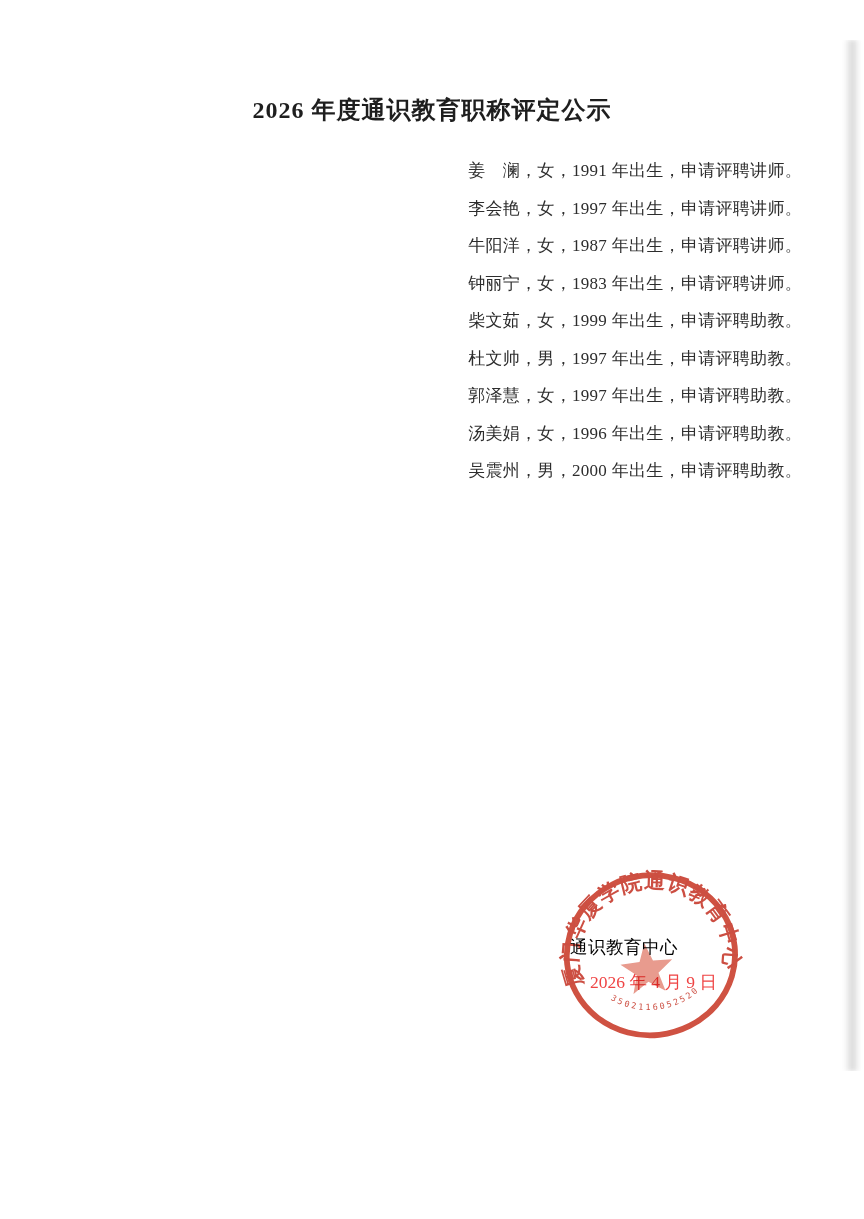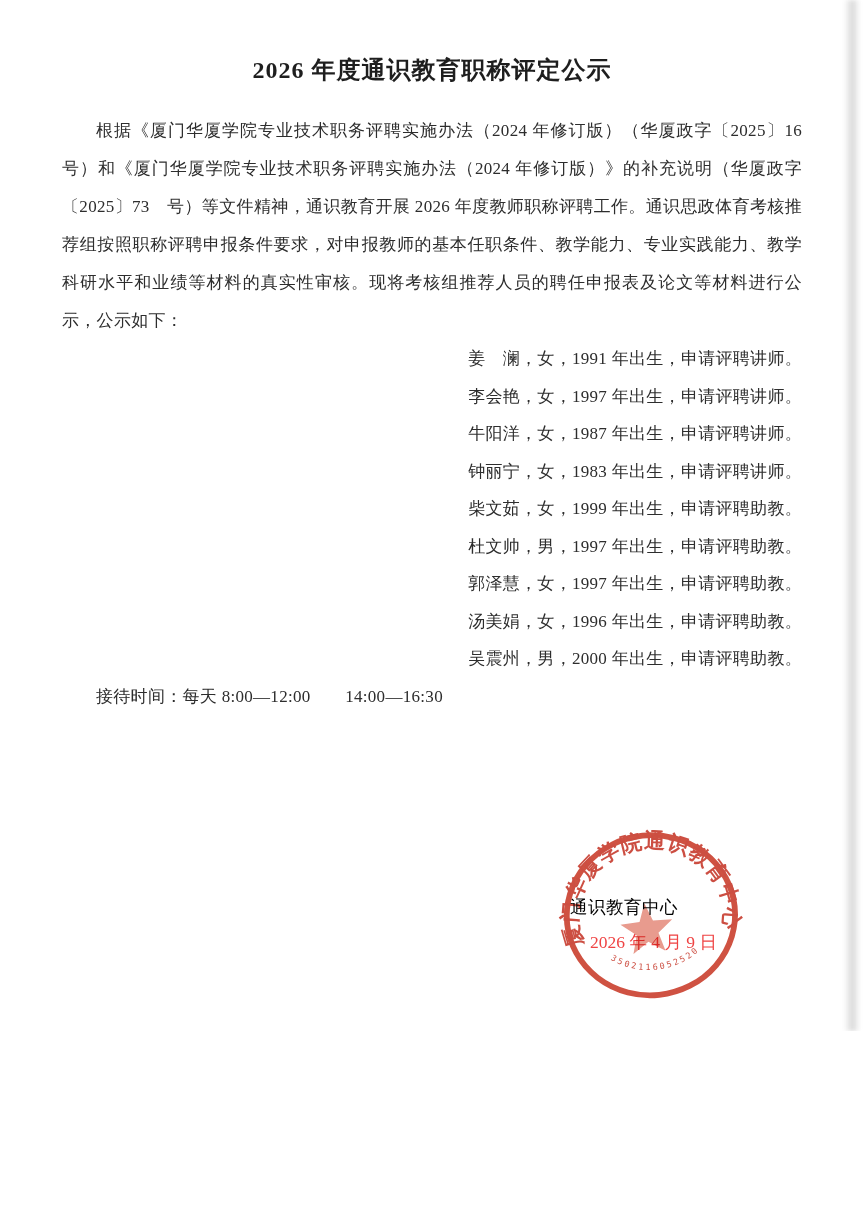--- a/index.html
+++ b/index.html
@@ -8,20 +8,21 @@
     background: #ffffff;
   }
   .page {
     position: relative;
     width: 864px;
     height: 1031px;
     background: #ffffff;
     overflow: hidden;
     font-family: "Liberation Serif", serif;
     color: #2d2d2d;
+    margin-top: 40px;
   }
   .content {
     position: absolute;
     left: 62px;
     top: 54px;
     width: 740px;
   }
   .doc-title {
     font-size: 24px;
     font-weight: bold;
@@ -113,36 +114,34 @@
   }
 </style>
 </head>
 <body>
 
 <div class="page">
 
   <div class="content">
     <h1 class="doc-title">2026 年度通识教育职称评定公示</h1>
 
-    <p class="para">根据《厦门华厦学院专业技术职务评聘实施办法（2024 年修订版）（华厦政字〔2025〕16 号）和《厦门华厦学院专业技术职务评聘实施办法（2024 年修订版）》的补充说明（华厦政字〔2025〕73　号）等文件精神，通识教育开展 2026 年度教师职称评聘工作。通识思政体育考核推荐组按照职称评聘申报条件要求，对申报教师的基本任职条件、教学能力、专业实践能力、教学科研水平和业绩等材料的真实性审核。现将考核组推荐人员的聘任申报表及论文等材料进行公示，公示如下：</p>
 
     <div class="applicant-list">
       <div class="applicant-line">姜　澜，女，1991 年出生，申请评聘讲师。</div>
       <div class="applicant-line">李会艳，女，1997 年出生，申请评聘讲师。</div>
       <div class="applicant-line">牛阳洋，女，1987 年出生，申请评聘讲师。</div>
       <div class="applicant-line">钟丽宁，女，1983 年出生，申请评聘讲师。</div>
       <div class="applicant-line">柴文茹，女，1999 年出生，申请评聘助教。</div>
       <div class="applicant-line">杜文帅，男，1997 年出生，申请评聘助教。</div>
       <div class="applicant-line">郭泽慧，女，1997 年出生，申请评聘助教。</div>
       <div class="applicant-line">汤美娟，女，1996 年出生，申请评聘助教。</div>
       <div class="applicant-line">吴震州，男，2000 年出生，申请评聘助教。</div>
     </div>
 
 
-    <p class="reception-line">接待时间：每天 8:00—12:00　　14:00—16:30</p>
   </div>
 
   <div class="sig-org">通识教育中心</div>
 
   <div class="sig-date">2026 年 4 月 9 日</div>
 
   <svg class="seal" viewBox="0 0 190 172">
     <ellipse class="seal-ring" cx="93" cy="86" rx="80" ry="76" stroke="#c93a28"></ellipse>
 
     <path id="sealTextArc" d="M 27.2,107.9 A 70,64 0 1 1 158.8,107.9" fill="none"></path>

